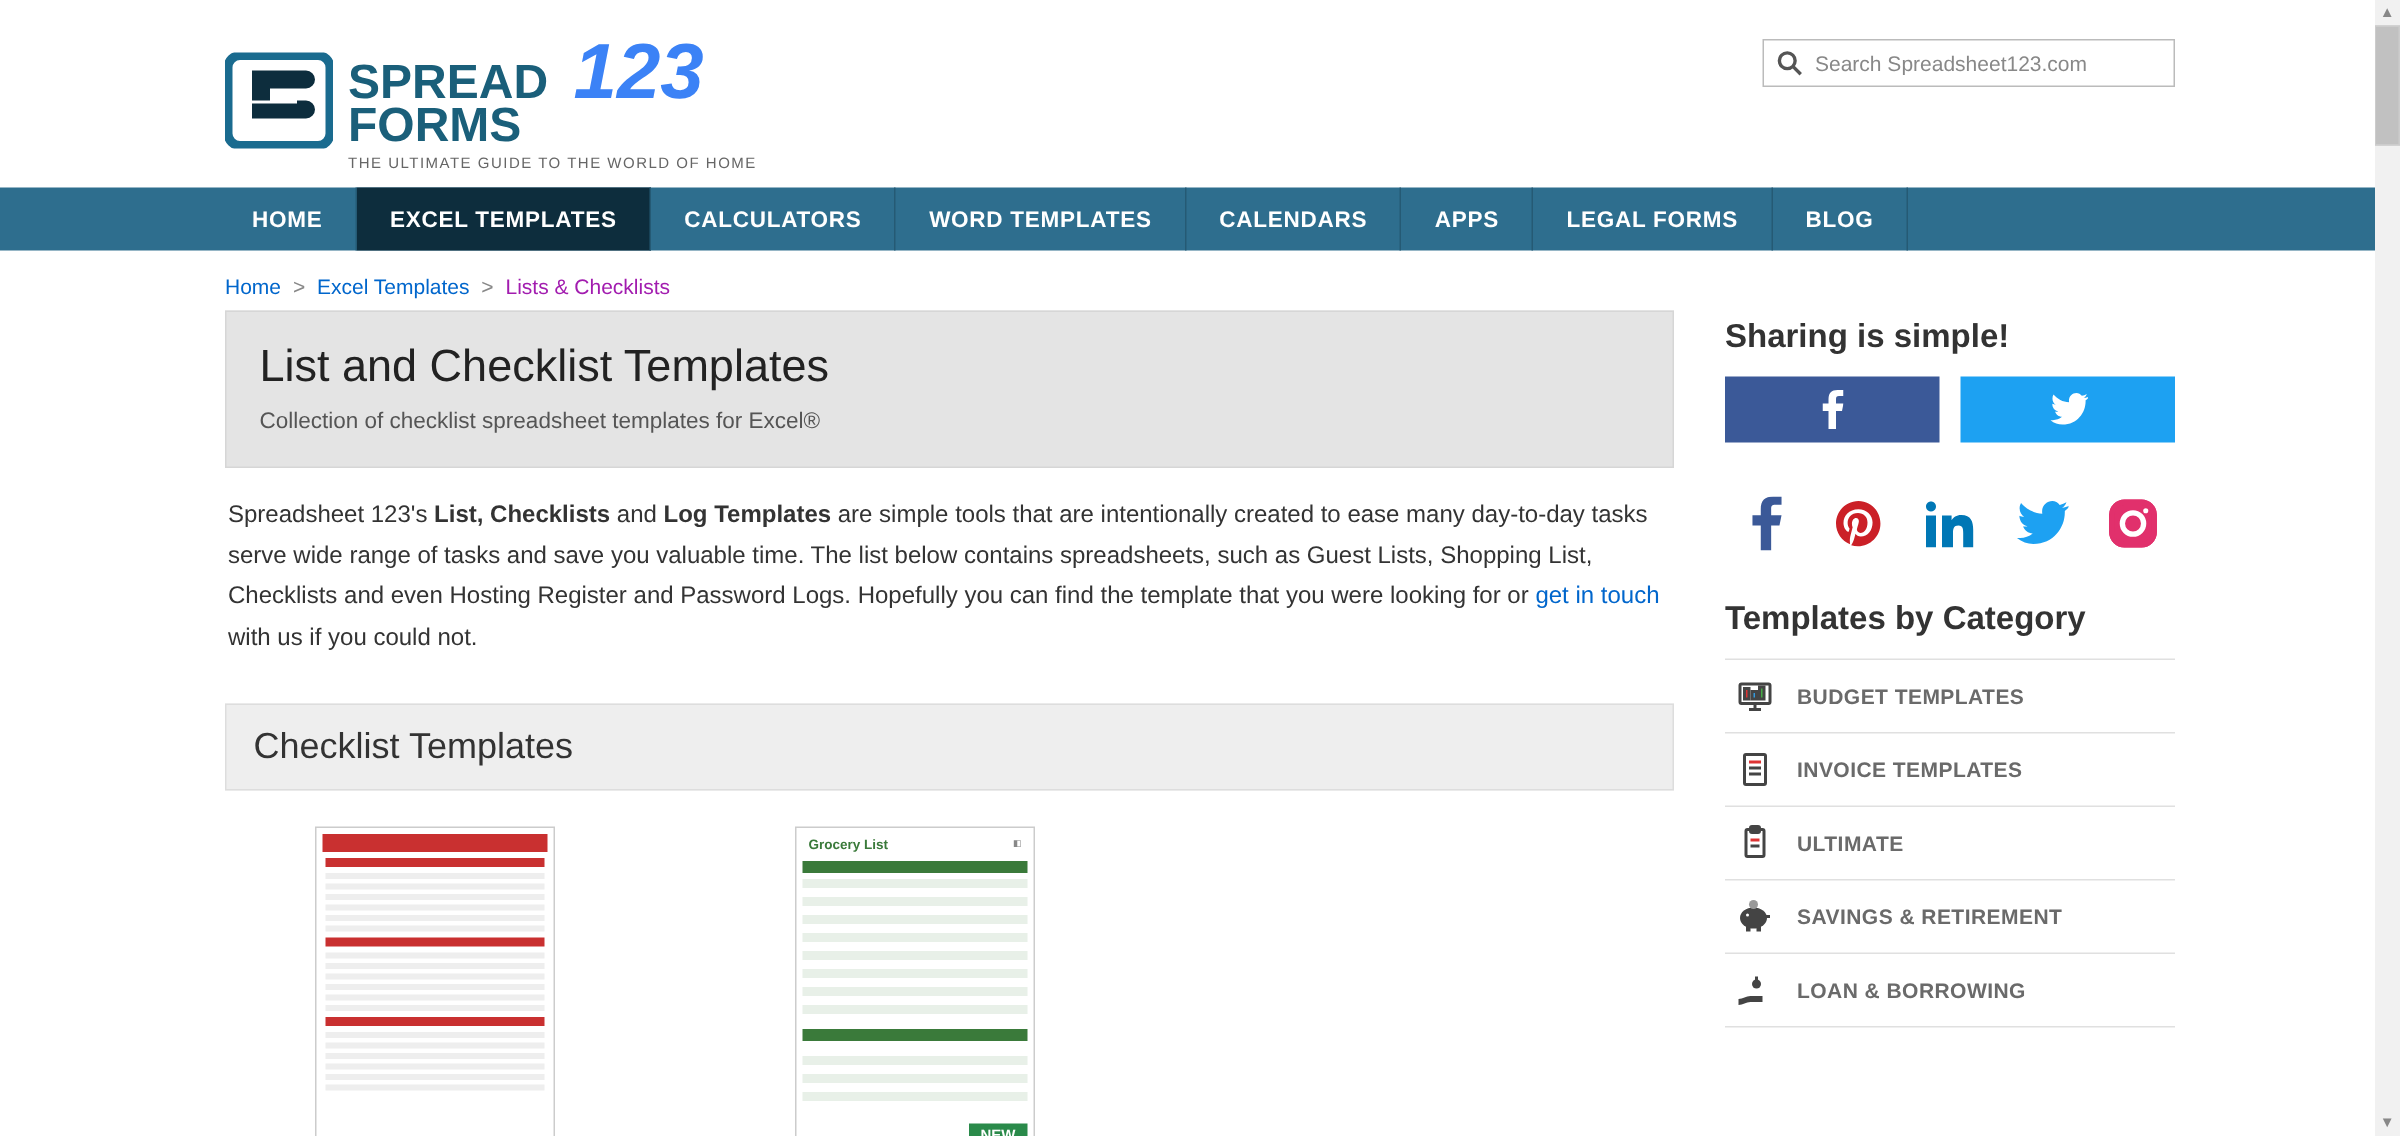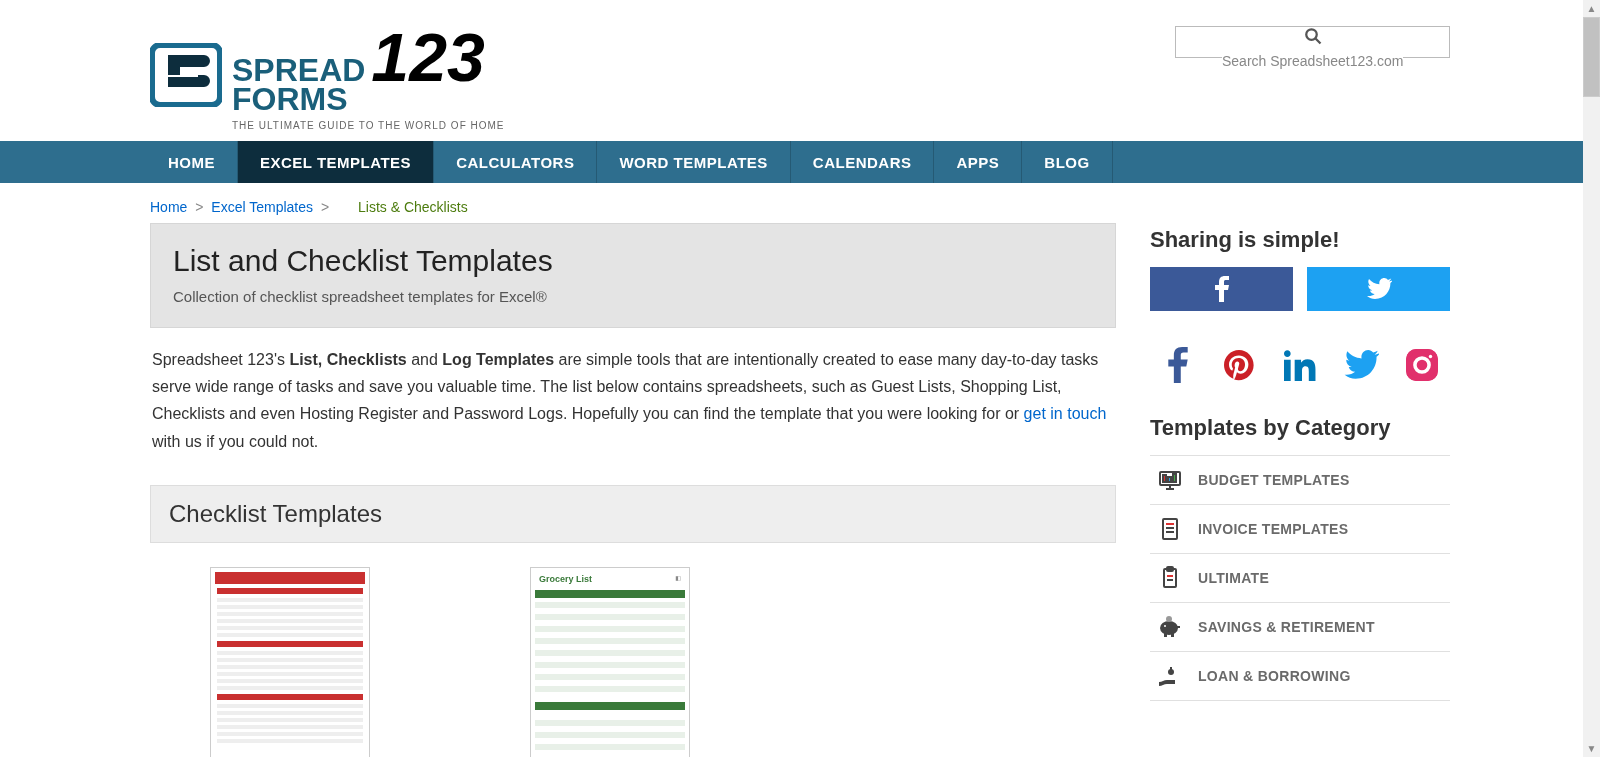--- a/index.html
+++ b/index.html
@@ -13,36 +13,36 @@
   .container { width: 1300px; margin: 0 auto; }
 
   
   .header-row { display:flex; justify-content:space-between; align-items:flex-start; padding: 18px 0 10px 0; }
   .logo { display:flex; align-items:center; gap:10px; }
   .logo-mark { width:72px; height:64px; position:relative; }
   .logo-text { display:flex; flex-direction:column; }
   .logo-line1 { font-size:32px; font-weight:700; color:#1a5f7a; letter-spacing:0px;}
   .logo-sub { font-size:10px; letter-spacing:1px; color:#666; margin-top:2px;}
   .search-wrap { margin-top:8px; }
-  .search-box { border:1px solid #bbb; background:#fff; width:275px; height:32px; display:flex; align-items:center; padding:0 8px; gap:8px;flex-direction:column;}
+  .search-box { border:1px solid #bbb; background:#fff; width:275px; height:32px; display:flex; align-items:center; padding:0 8px; gap:8px;}
   .search-box input { border:none; outline:none; flex:1; font-size:14px; color:#333;}
   .search-box input::placeholder { color:#888; }
 
   
   .navbar { background:#2e6e8e; height:42px; width:100%; }
   .nav-inner { width:1300px; margin:0 auto; display:flex; height:42px; }
   .nav-item { color:#fff; font-weight:700; font-size:15px; padding:0 22px; display:flex; align-items:center; border-right:1px solid #255a74; cursor:pointer; letter-spacing:0.5px;}
   .nav-item.active { background:#0d2d3d; }
   .nav-item:first-child { padding-left:18px; }
 
   
   .breadcrumb { font-size:14px; color:#333; padding:16px 0 8px 0; }
   .breadcrumb a { color:#0066cc; text-decoration:none; }
   .breadcrumb .sep { color:#888; padding:0 4px; }
-  .breadcrumb .current { color:#4d7c0f;margin-left:21px; }
+  .breadcrumb .current { color:#a21caf; }
 
   .main-columns { display:flex; gap:34px; align-items:flex-start; }
   .left-col { flex:1; }
   .right-col { width:300px; }
 
   .hero { background:#e4e4e4; border:1px solid #d6d6d6; padding:20px 22px 22px 22px; margin-bottom:14px;}
   .hero h1 { font-size:30px; font-weight:400; color:#222; margin-bottom:10px;}
   .hero .sub { font-size:15px; color:#555; }
 
   .intro { font-size:16px; line-height:1.7; color:#333; padding:4px 2px 22px 2px;}
@@ -88,26 +88,26 @@
   <div class="container">
     <div class="header-row">
       <div class="logo">
         <div class="logo-mark">
           <svg width="72" height="64" viewBox="0 0 72 64">
             <rect x="2" y="2" width="68" height="60" rx="8" fill="none" stroke="#1a6b8f" stroke-width="6"></rect>
             <path d="M18 12 h36 a6 6 0 0 1 0 12 h-24 v8 h24 a6 6 0 0 1 0 12 h-36 v-10 h30 v-2 h-30 z" fill="#0d2d3d"></path>
           </svg>
         </div>
         <div class="logo-text">
-          <div style="display:flex;align-items:baseline;gap:6px;">
+          <div style="display:flex;align-items:baseline;gap:17px;">
             <div>
               <div class="logo-line1"><span>SPREAD</span></div>
               <div class="logo-line1" style="margin-top:-8px;"><span>FORMS</span></div>
             </div>
-            <span class="big" style="font-size:68px;font-weight:800;color:#000000;font-style:italic;">123</span>
+            <span class="big" style="font-size:52px;font-weight:800;color:#3b82f6;font-style:italic;">123</span>
           </div>
           <div class="logo-sub">THE ULTIMATE GUIDE TO THE WORLD OF HOME</div>
         </div>
       </div>
       <div class="search-wrap">
         <div class="search-box">
           <span>
             <svg width="18" height="18" viewBox="0 0 24 24" fill="none" stroke="#555" stroke-width="3">
                 <circle cx="10" cy="10" r="7"></circle>
                 <line x1="15" y1="15" x2="22" y2="22"></line>
@@ -120,20 +120,21 @@
   </div>
 
   <div class="navbar">
     <div class="nav-inner" id="nav-inner">
         <div class="nav-item">HOME</div>
         <div class="nav-item active">EXCEL TEMPLATES</div>
         <div class="nav-item">CALCULATORS</div>
         <div class="nav-item">WORD TEMPLATES</div>
         <div class="nav-item">CALENDARS</div>
         <div class="nav-item">APPS</div>
+        <div class="nav-item">LEGAL FORMS</div>
         <div class="nav-item">BLOG</div>
       </div>
   </div>
 
   <div class="container">
     <div class="breadcrumb">
       <a href="#">Home</a>
       <span class="sep">&gt;</span>
       <a href="#">Excel Templates</a>
       <span class="sep">&gt;</span>

